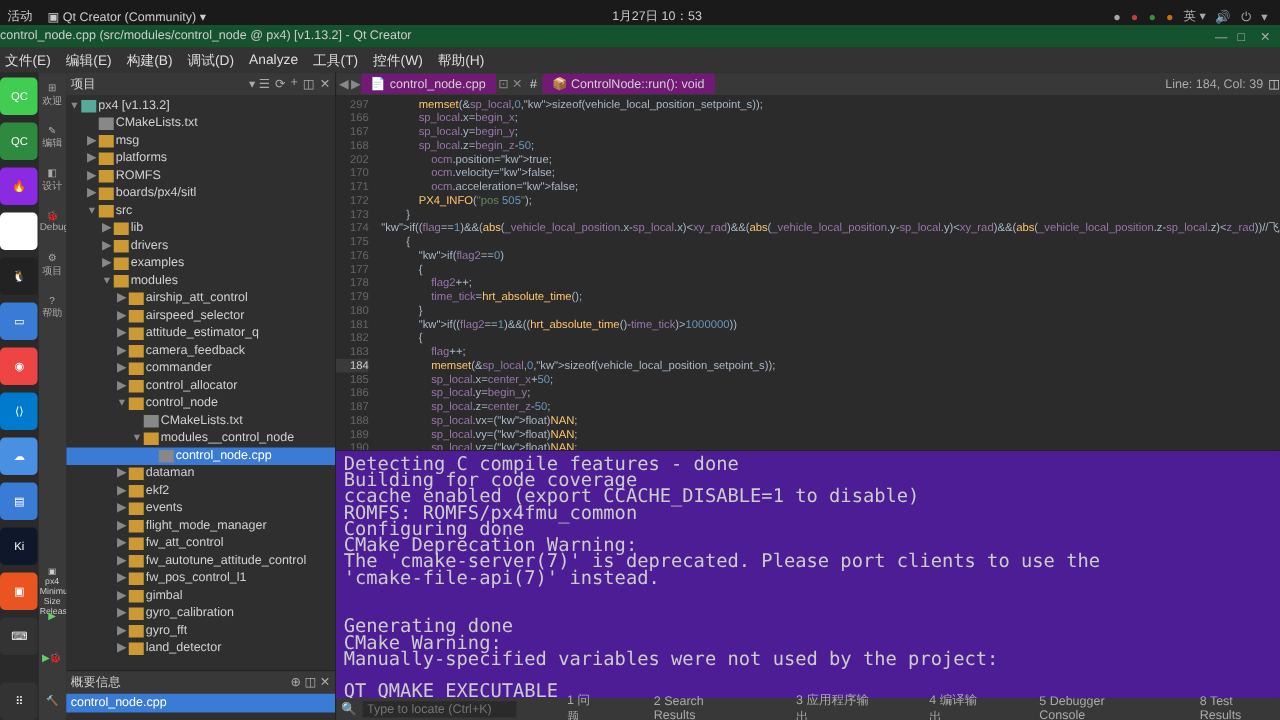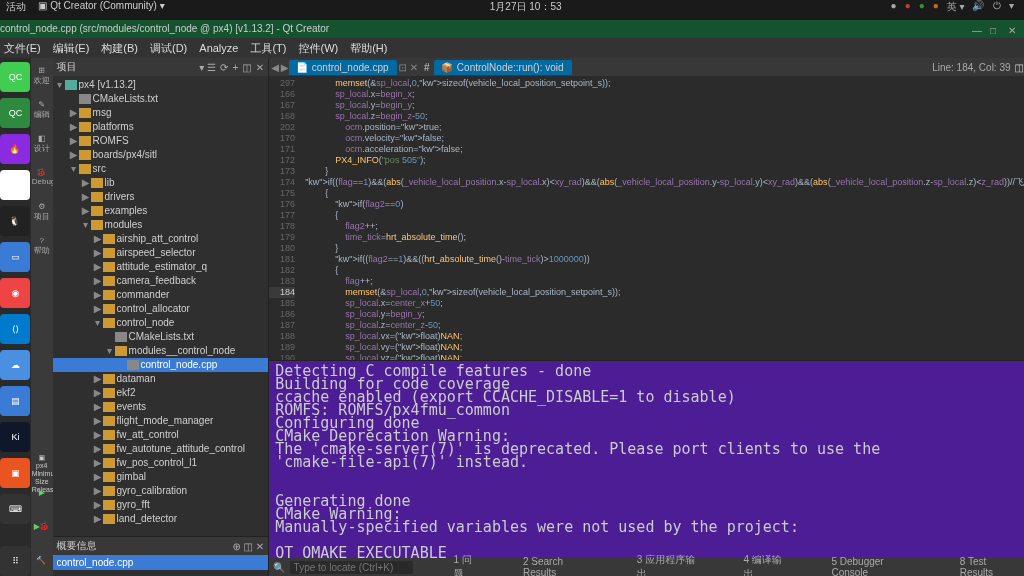--- a/index.html
+++ b/index.html
@@ -1,17 +1,17 @@
 <!DOCTYPE html>
 <html><head>
 <meta charset="utf-8">
 <style>
 * { margin:0; padding:0; box-sizing:border-box; font-family:"Segoe UI",Arial,sans-serif; }
 body { width:1024px; height:576px; background:#2b2b2b; color:#d0d0d0; font-size:11px; overflow:hidden; }
-.topbar { height:20px; background:#1a1a1a; display:flex; align-items:flex-start; padding:0 6px; color:#ccc; font-size:10px; }
+.topbar { height:20px; background:#1a1a1a; display:flex; align-items:flex-end; padding:0 6px; color:#ccc; font-size:10px; }
 .topbar .spacer { flex:1; }
 .topbar .indicator { margin:0 4px; opacity:.8; }
 .titlebar { height:18px; background:#14532d; color:#ccc; text-align:left; font-size:10px; line-height:18px; position:relative; }
 .titlebar .winbtn { position:absolute; right:6px; top:2px; display:flex; gap:8px; }
 .winbtn span { width:10px; height:10px; display:inline-block; color:#aaa; }
 .menubar { height:20px; background:#333; color:#ddd; display:flex; align-items:center; padding:0 4px; font-size:11px; }
 .menubar span { margin-right:12px; }
 .main { display:flex; height:518px; }
 .launcher { width:40px; background:#2a2a2a; display:flex; flex-direction:column; align-items:center; padding-top:4px; gap:6px; }
 .launcher .app { width:30px; height:30px; border-radius:4px; display:flex; align-items:center; justify-content:center; font-size:9px; color:#fff; }
@@ -28,21 +28,21 @@
 .folder { background:#cc9933; }
 .file { background:#888; }
 .openfiles { height:40px; border-top:1px solid #222; }
 .openfiles .row { padding:2px 4px; font-size:10px; }
 .openfiles .row.active { background:#3a7bd5; color:#fff; }
 .locator { height:20px; background:#383838; display:flex; align-items:center; padding:0 4px; font-size:10px; color:#888; }
 .locator input { background:#2a2a2a; border:none; color:#888; width:123px; font-size:10px; padding:1px 4px; }
 .editor { flex:1; display:flex; flex-direction:column; background:#2b2b2b; }
 .edtabs { height:18px; background:#383838; display:flex; align-items:center; font-size:10px; }
 .edtabs .navgrp { margin-left:2px; display:flex; gap:2px; color:#888; }
-.edtabs .filetab { background:#0369a1; padding:2px 8px; border-radius:2px 2px 0 0; }
+.edtabs .filetab { background:#701a75; padding:2px 8px; border-radius:2px 2px 0 0; }
 .edtabs .spacer { flex:1; }
 .edtabs .pos { color:#aaa; padding:0 4px; }
 .code { flex:1; display:flex; overflow:auto; background:#2b2b2b; font-family:Consolas,monospace; font-size:9px; line-height:11px; }
 .gutter { width:30px; background:#2b2b2b; color:#666; text-align:right; padding:2px 4px 0 0; }
 .gutter div.cur { background:#3a3a3a; color:#ccc; }
 .codetext { flex:1; padding:2px 0 0 6px; color:#a9b7c6; white-space:pre; }
 .codetext .str { color:#6a8759; }
 .codetext .num { color:#6897bb; }
 .codetext .fn { color:#ffc66d; }
 .codetext .mem { color:#9876aa; }

